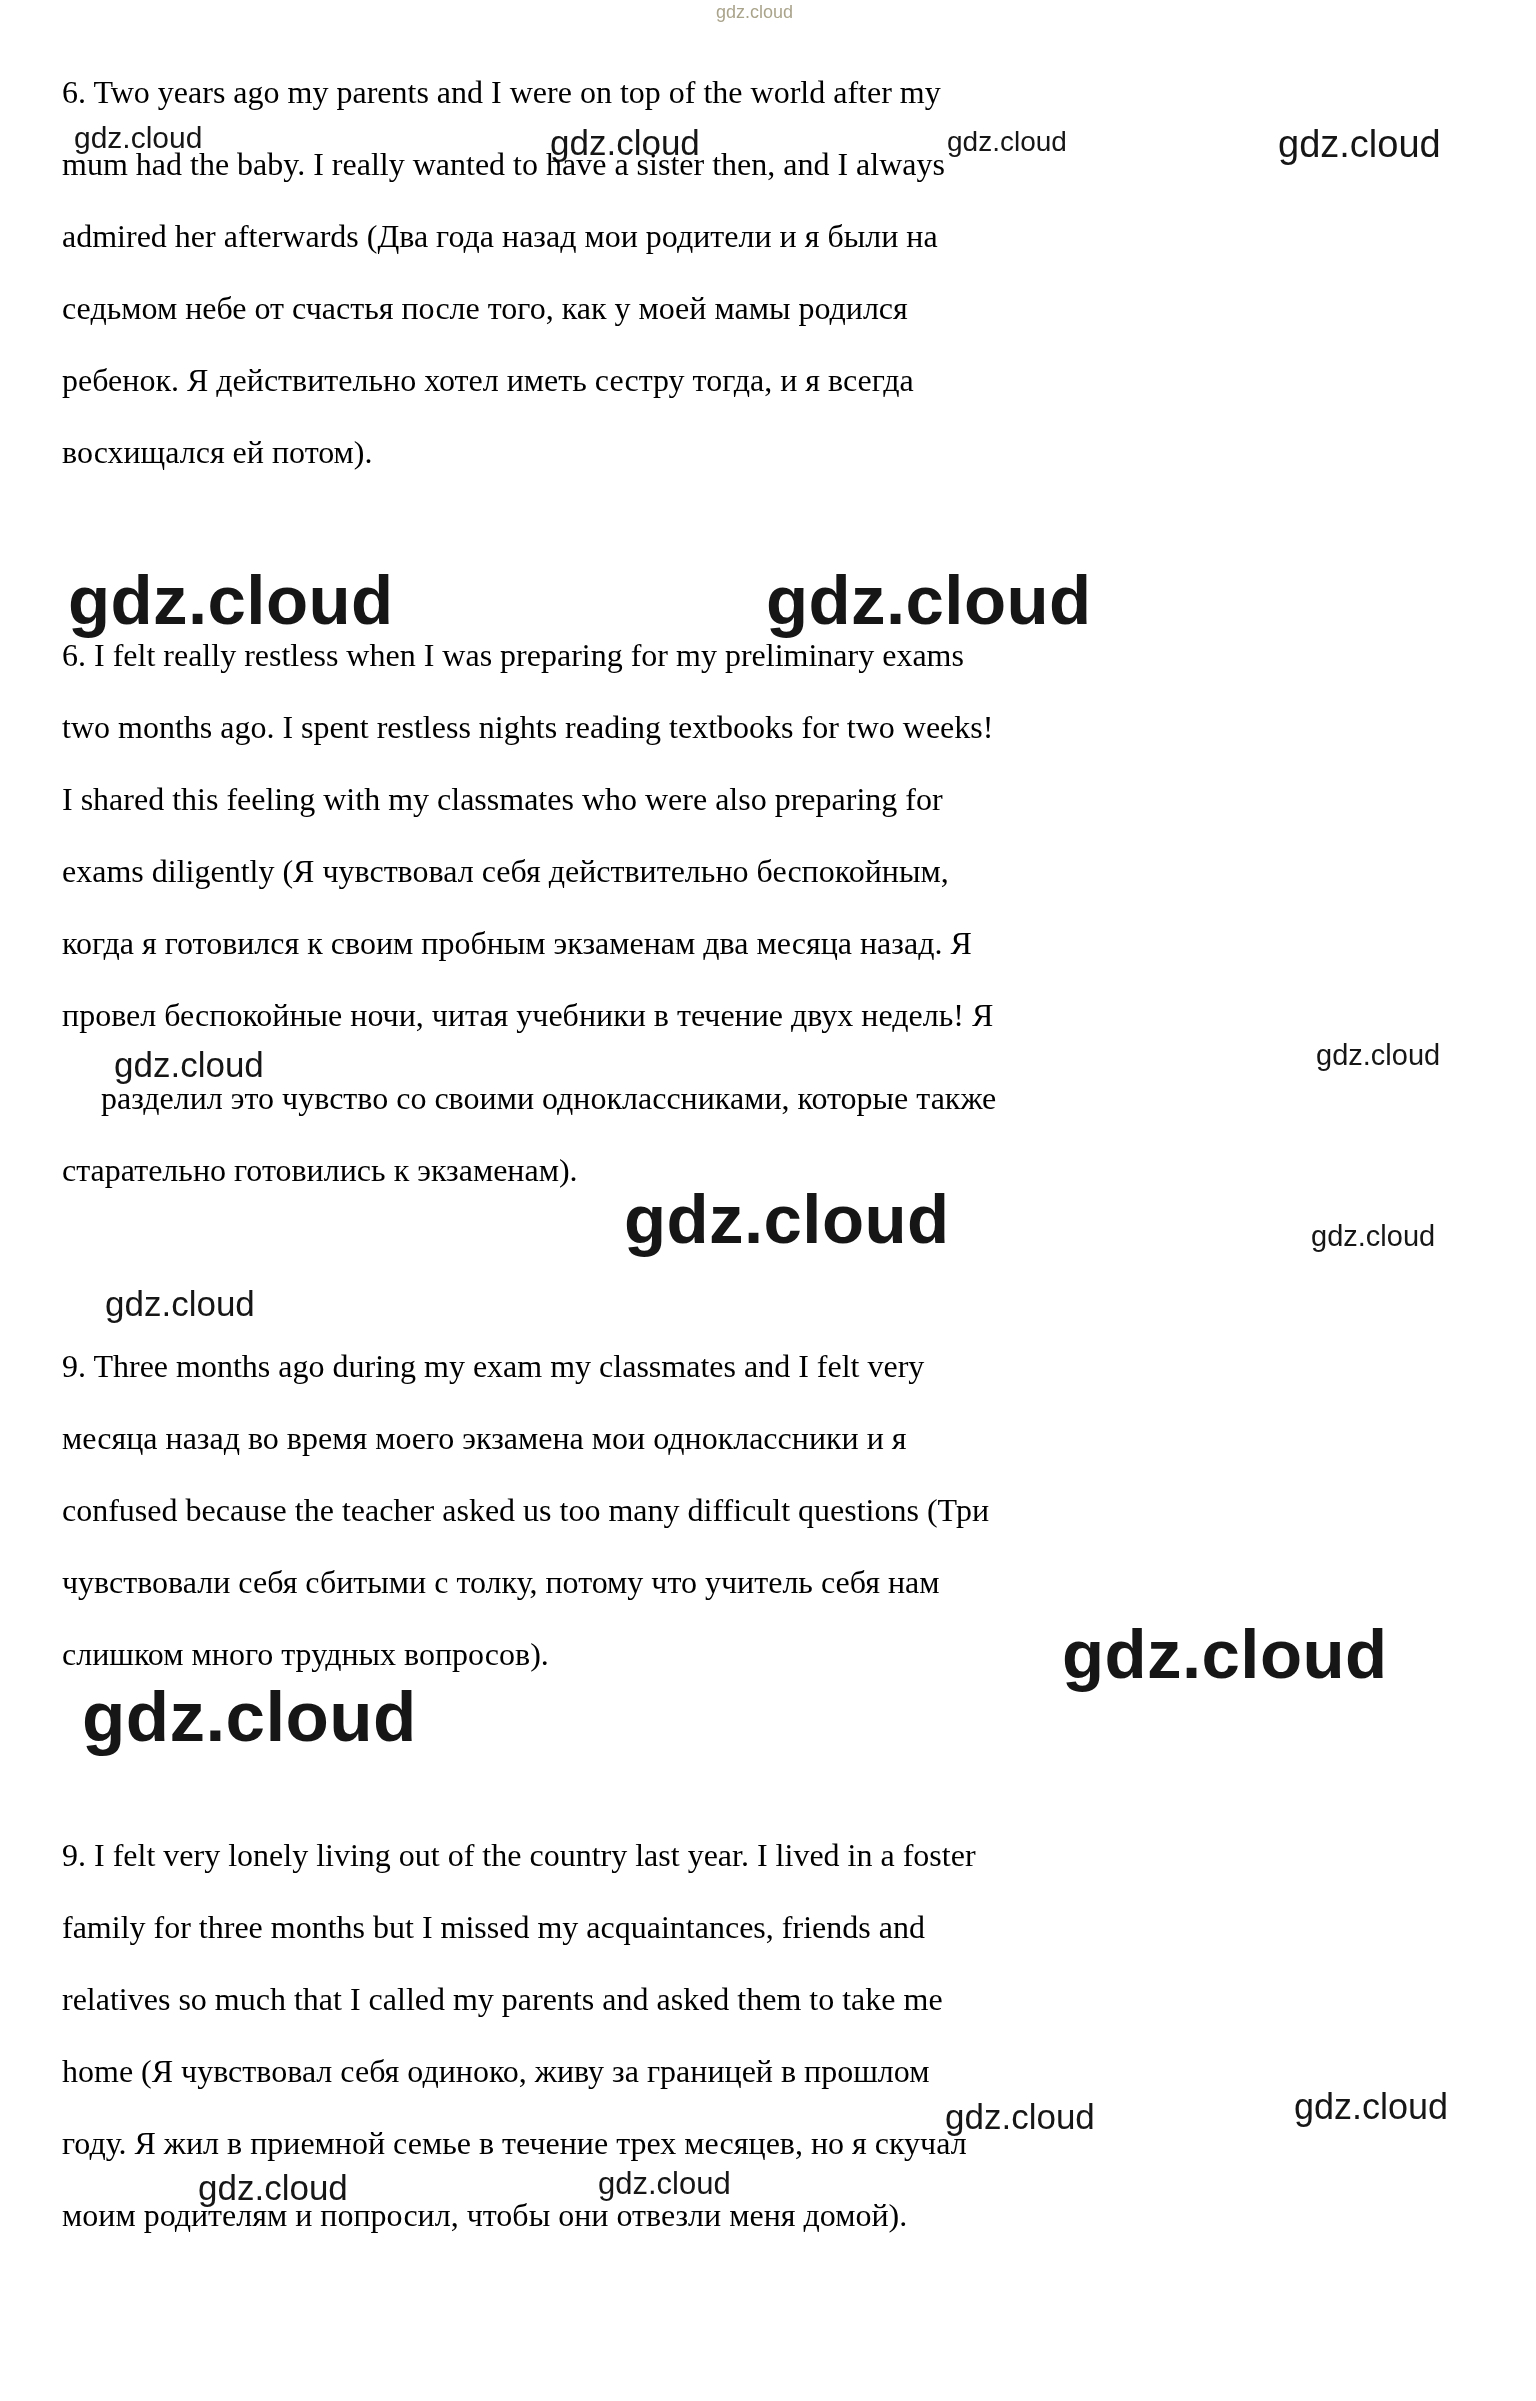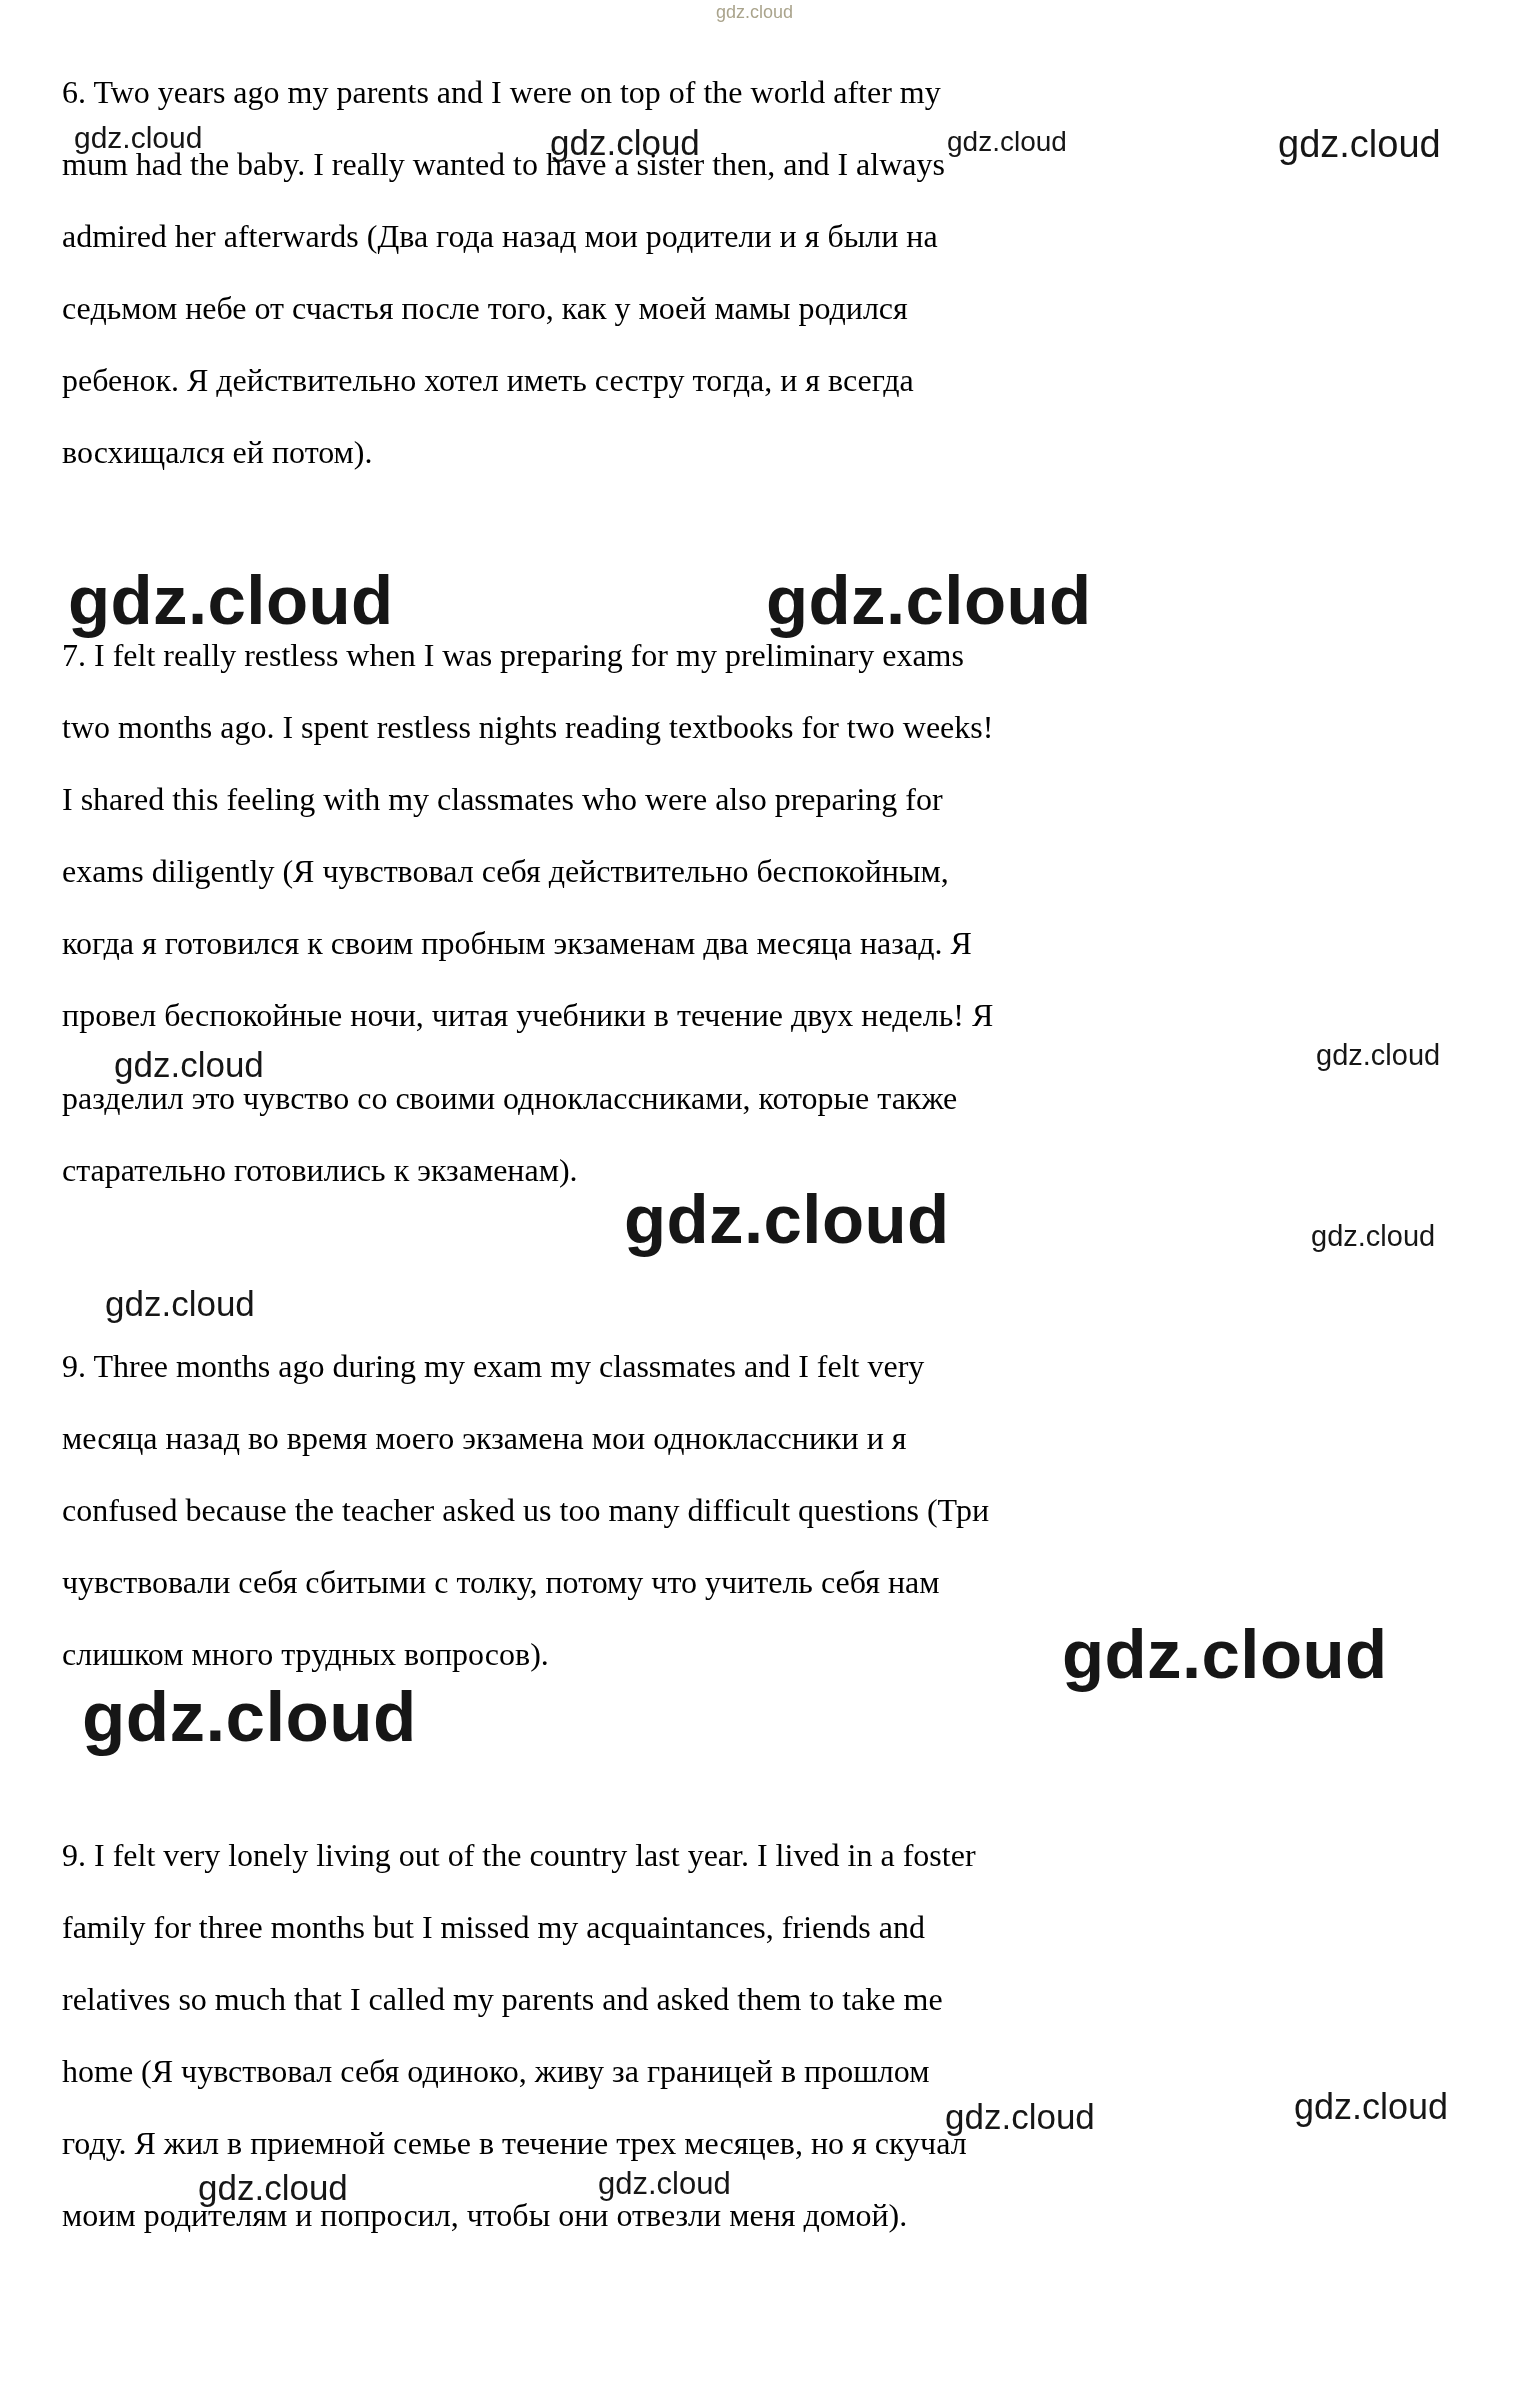--- a/index.html
+++ b/index.html
@@ -69,27 +69,27 @@
   <div class="para" style="top:56px;">
     <div class="line">6. Two years ago my parents and I were on top of the world after my</div>
     <div class="line">mum had the baby. I really wanted to have a sister then, and I always</div>
     <div class="line">admired her afterwards (Два года назад мои родители и я были на</div>
     <div class="line">седьмом небе от счастья после того, как у моей мамы родился</div>
     <div class="line">ребенок. Я действительно хотел иметь сестру тогда, и я всегда</div>
     <div class="line">восхищался ей потом).</div>
   </div>
 
   <div class="para" style="top:619px;">
-    <div class="line">7. I felt really restless when I was preparing for my preliminary exams</div>
+    <div class="line">6. I felt really restless when I was preparing for my preliminary exams</div>
     <div class="line">two months ago. I spent restless nights reading textbooks for two weeks!</div>
     <div class="line">I shared this feeling with my classmates who were also preparing for</div>
     <div class="line">exams diligently (Я чувствовал себя действительно беспокойным,</div>
     <div class="line">когда я готовился к своим пробным экзаменам два месяца назад. Я</div>
     <div class="line">провел беспокойные ночи, читая учебники в течение двух недель! Я</div>
-    <div class="line" style="margin-top:10.7px;">разделил это чувство со своими одноклассниками, которые также</div>
+    <div class="line" style="margin-top:10.7px;margin-left:39px;">разделил это чувство со своими одноклассниками, которые также</div>
     <div class="line">старательно готовились к экзаменам).</div>
   </div>
 
   <div class="para" style="top:1330px;">
     <div class="line">9. Three months ago during my exam my classmates and I felt very</div>
     <div class="line">месяца назад во время моего экзамена мои одноклассники и я</div>
     <div class="line">confused because the teacher asked us too many difficult questions (Три</div>
     <div class="line">чувствовали себя сбитыми с толку, потому что учитель себя нам</div>
     <div class="line">слишком много трудных вопросов).</div>
   </div>

